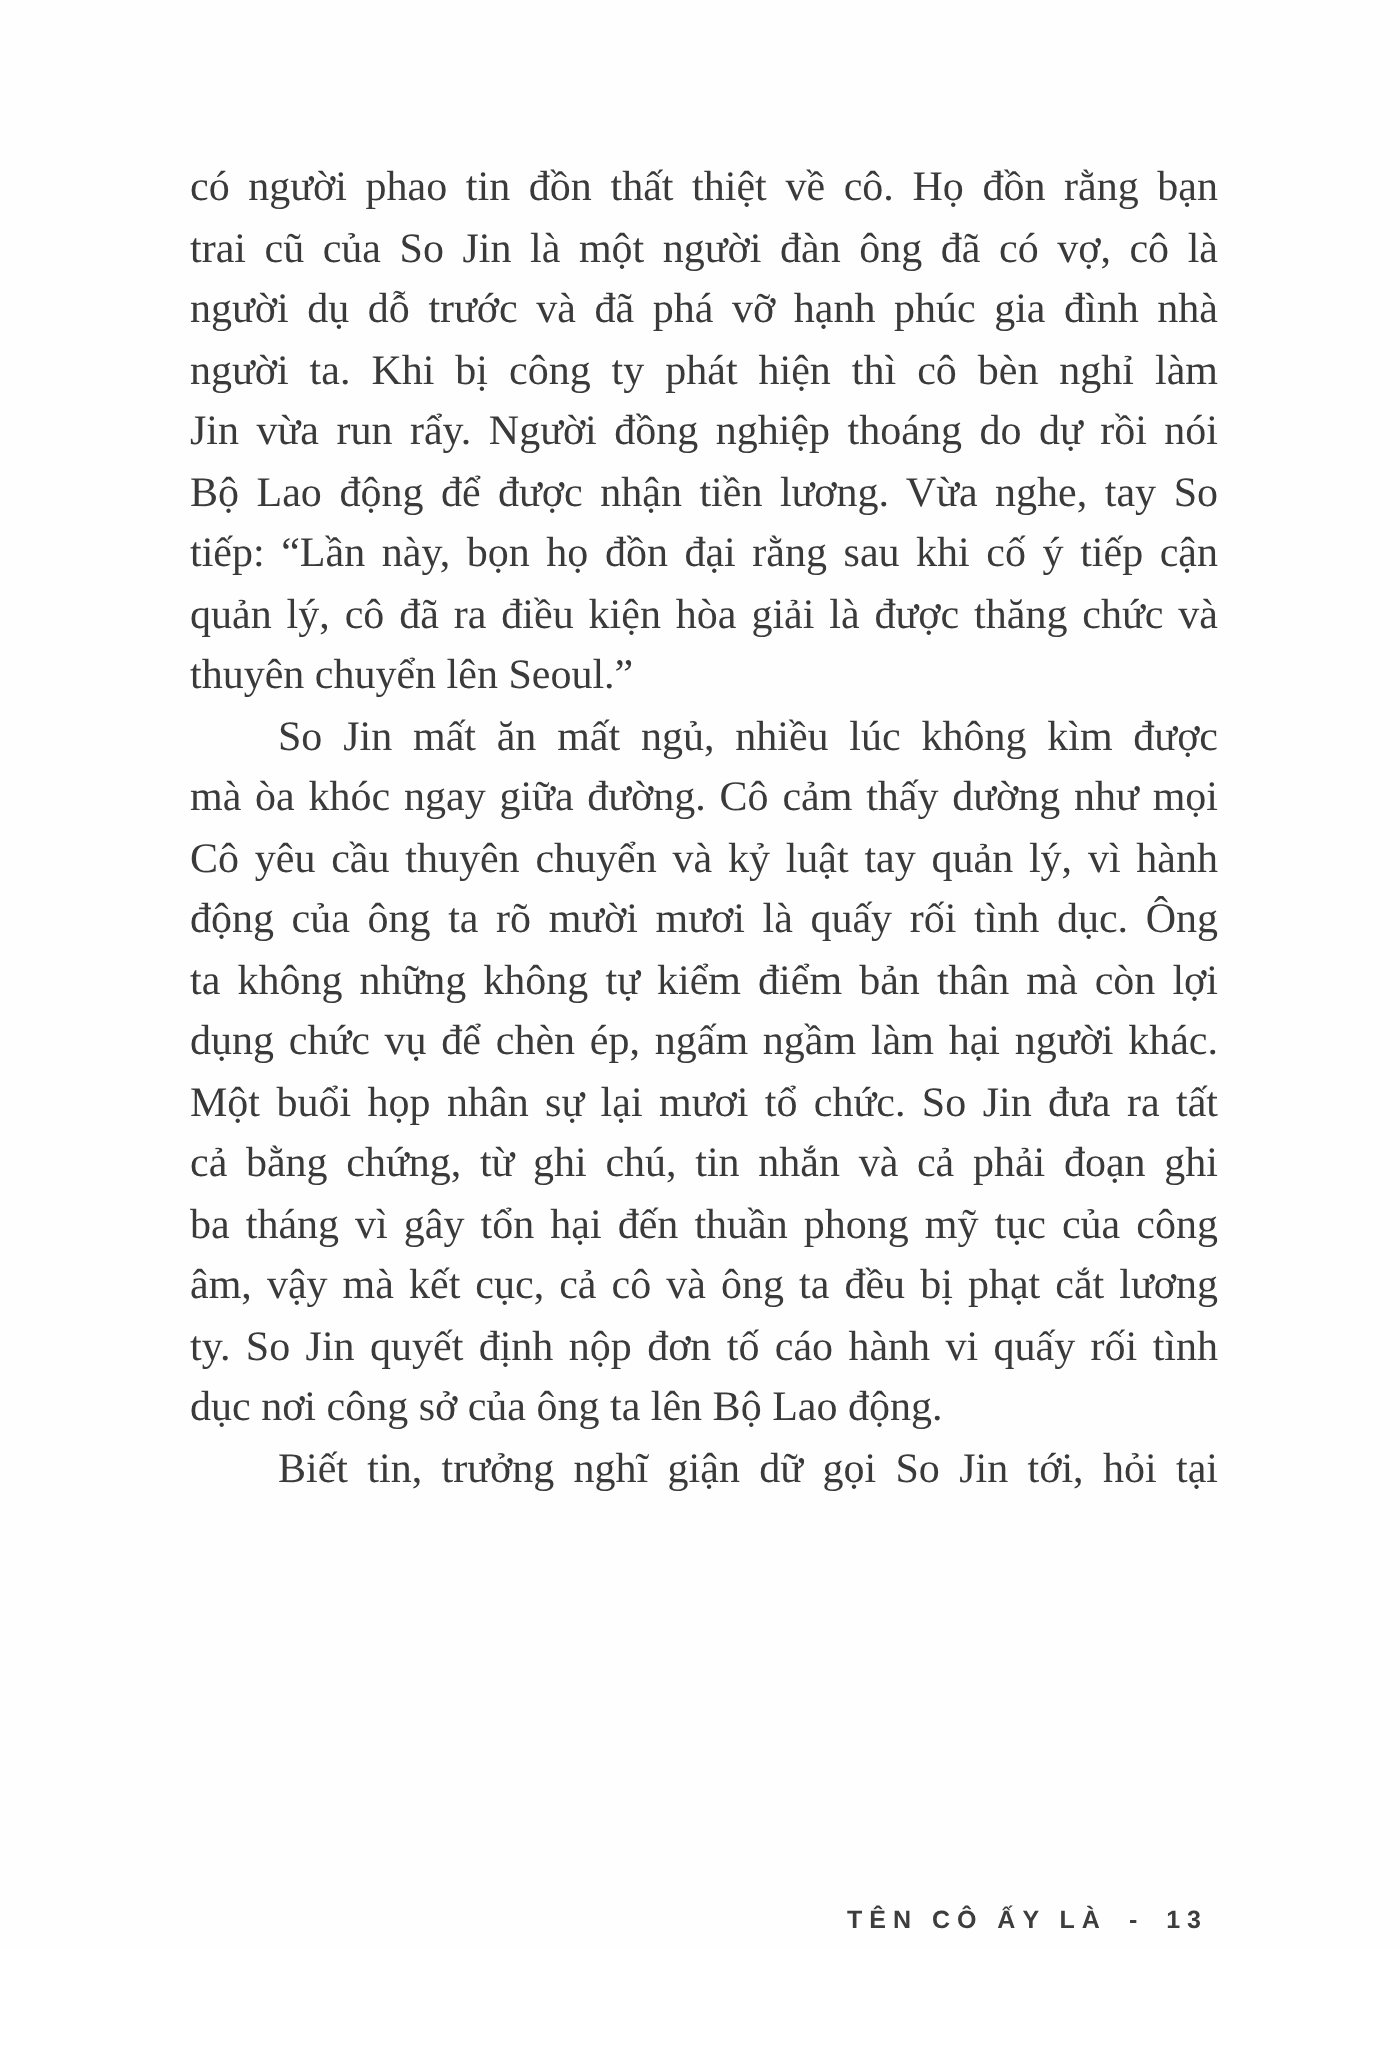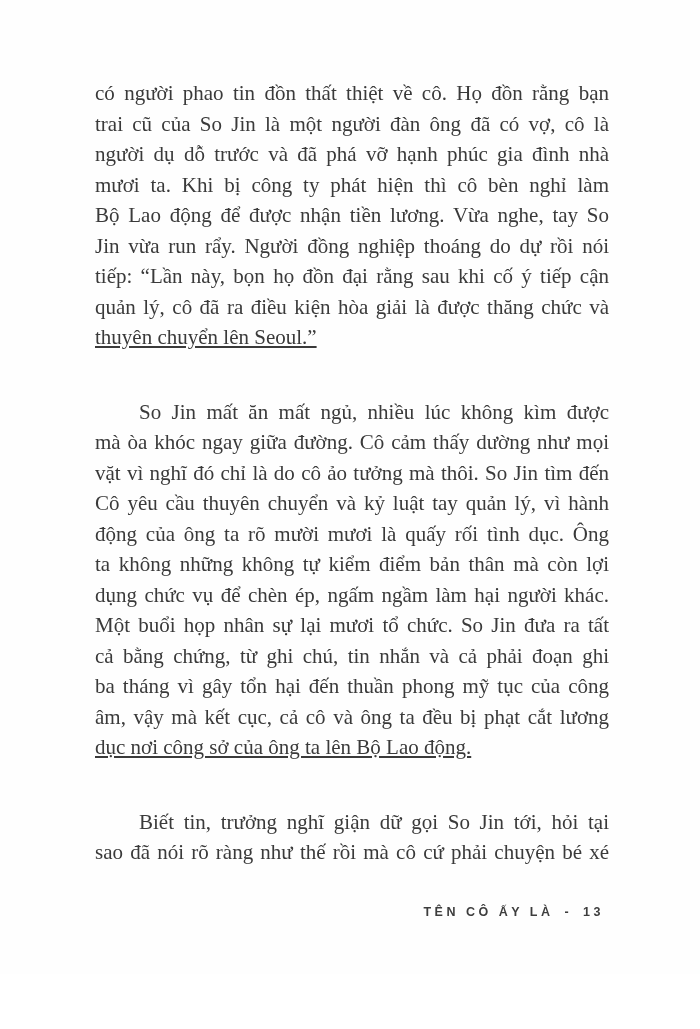--- a/index.html
+++ b/index.html
@@ -18,68 +18,67 @@
     top: 78px;
     width: 514px;
     font-size: 21px;
     line-height: 30.5px;
   }
   .paragraph { margin: 0; }
   .line {
     text-align: justify;
     text-align-last: justify;
   }
-  .line.end { text-align-last: left; text-decoration: underline; }
-  .line.indent { text-indent: 44px; margin-top: 44px; }
+  .line.end { text-align-last: left; }
+  .line.indent { text-indent: 44px; }
   .running-footer {
     position: absolute;
-    top: 905px;
+    top: 953px;
     right: 96px;
     font-family: "Liberation Sans", sans-serif;
     font-weight: bold;
     font-size: 12.5px;
     letter-spacing: 3.5px;
     color: #3d3d3d;
     white-space: nowrap;
   }
   .running-footer .sep { margin: 0 4px; }
 </style>
 </head>
 <body>
 
 <div class="page">
   <main class="text-block">
       <div class="paragraph">
         <div class="line">có người phao tin đồn thất thiệt về cô. Họ đồn rằng bạn</div>
         <div class="line">trai cũ của So Jin là một người đàn ông đã có vợ, cô là</div>
         <div class="line">người dụ dỗ trước và đã phá vỡ hạnh phúc gia đình nhà</div>
-        <div class="line">mươi ta. Khi bị công ty phát hiện thì cô bèn nghỉ làm</div>
+        <div class="line">người ta. Khi bị công ty phát hiện thì cô bèn nghỉ làm</div>
+        <div class="line">Jin vừa run rẩy. Người đồng nghiệp thoáng do dự rồi nói</div>
         <div class="line">Bộ Lao động để được nhận tiền lương. Vừa nghe, tay So</div>
-        <div class="line">Jin vừa run rẩy. Người đồng nghiệp thoáng do dự rồi nói</div>
         <div class="line">tiếp: “Lần này, bọn họ đồn đại rằng sau khi cố ý tiếp cận</div>
         <div class="line">quản lý, cô đã ra điều kiện hòa giải là được thăng chức và</div>
         <div class="line end">thuyên chuyển lên Seoul.”</div>
       </div>
       <div class="paragraph">
         <div class="line indent">So Jin mất ăn mất ngủ, nhiều lúc không kìm được</div>
         <div class="line">mà òa khóc ngay giữa đường. Cô cảm thấy dường như mọi</div>
-        <div class="line">vặt vì nghĩ đó chỉ là do cô ảo tưởng mà thôi. So Jin tìm đến</div>
         <div class="line">Cô yêu cầu thuyên chuyển và kỷ luật tay quản lý, vì hành</div>
         <div class="line">động của ông ta rõ mười mươi là quấy rối tình dục. Ông</div>
         <div class="line">ta không những không tự kiểm điểm bản thân mà còn lợi</div>
         <div class="line">dụng chức vụ để chèn ép, ngấm ngầm làm hại người khác.</div>
         <div class="line">Một buổi họp nhân sự lại mươi tổ chức. So Jin đưa ra tất</div>
         <div class="line">cả bằng chứng, từ ghi chú, tin nhắn và cả phải đoạn ghi</div>
         <div class="line">ba tháng vì gây tổn hại đến thuần phong mỹ tục của công</div>
         <div class="line">âm, vậy mà kết cục, cả cô và ông ta đều bị phạt cắt lương</div>
+        <div class="line">ty. So Jin quyết định nộp đơn tố cáo hành vi quấy rối tình</div>
         <div class="line end">dục nơi công sở của ông ta lên Bộ Lao động.</div>
       </div>
       <div class="paragraph">
         <div class="line indent">Biết tin, trưởng nghĩ giận dữ gọi So Jin tới, hỏi tại</div>
-        <div class="line">sao đã nói rõ ràng như thế rồi mà cô cứ phải chuyện bé xé</div>
       </div>
     </main>
   <footer class="running-footer">
     <span>TÊN CÔ ẤY LÀ</span>
     <span class="sep">-</span>
     <span>13</span>
   </footer>
 </div>
 
 </body></html>

